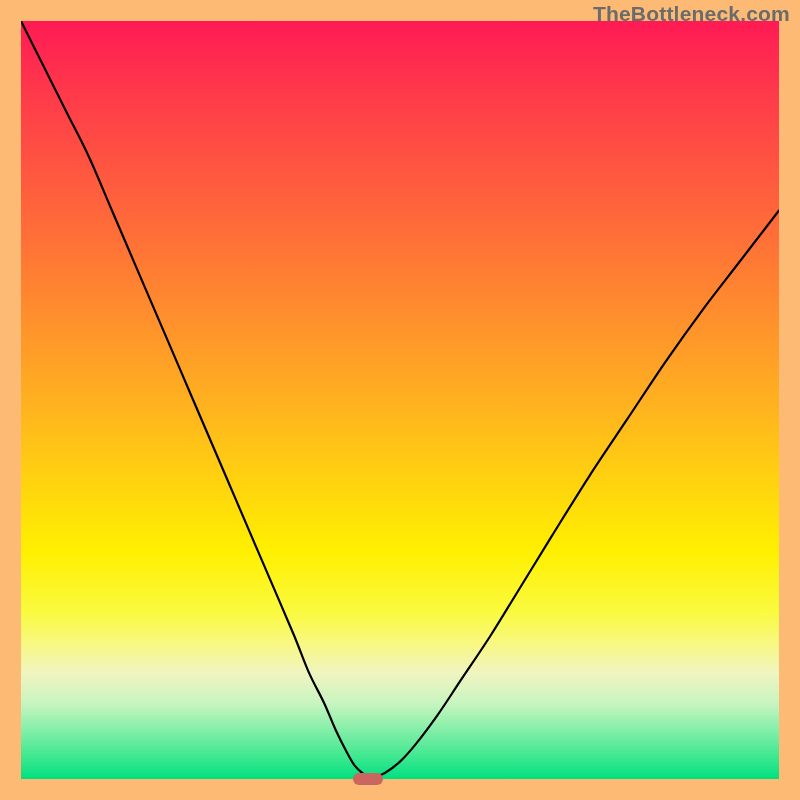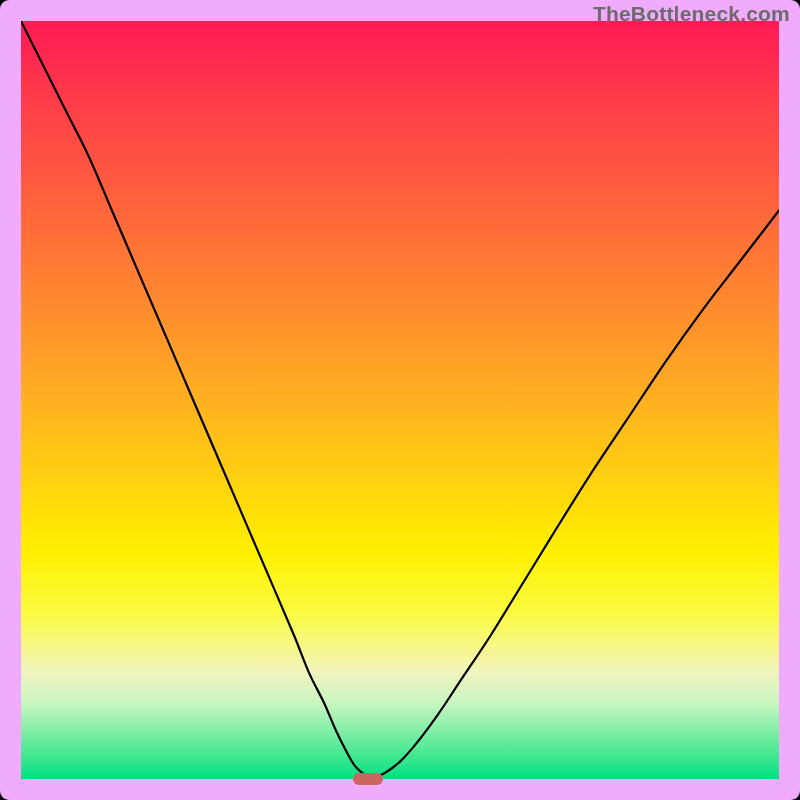--- a/index.html
+++ b/index.html
@@ -7,22 +7,21 @@
     padding: 0;
     width: 800px;
     height: 800px;
     background: #000;
     overflow: hidden;
   }
   .container {
     position: relative;
     width: 800px;
     height: 800px;
-    background: #f0abfc;
-    border-radius: 9px;
+    background: #fdba74;
   }
   .plot-area {
     position: absolute;
     left: 21px;
     top: 21px;
     width: 758px;
     height: 758px;
     background: linear-gradient(to bottom,
       #ff1a54 0%,
       #ff3b4a 10%,

